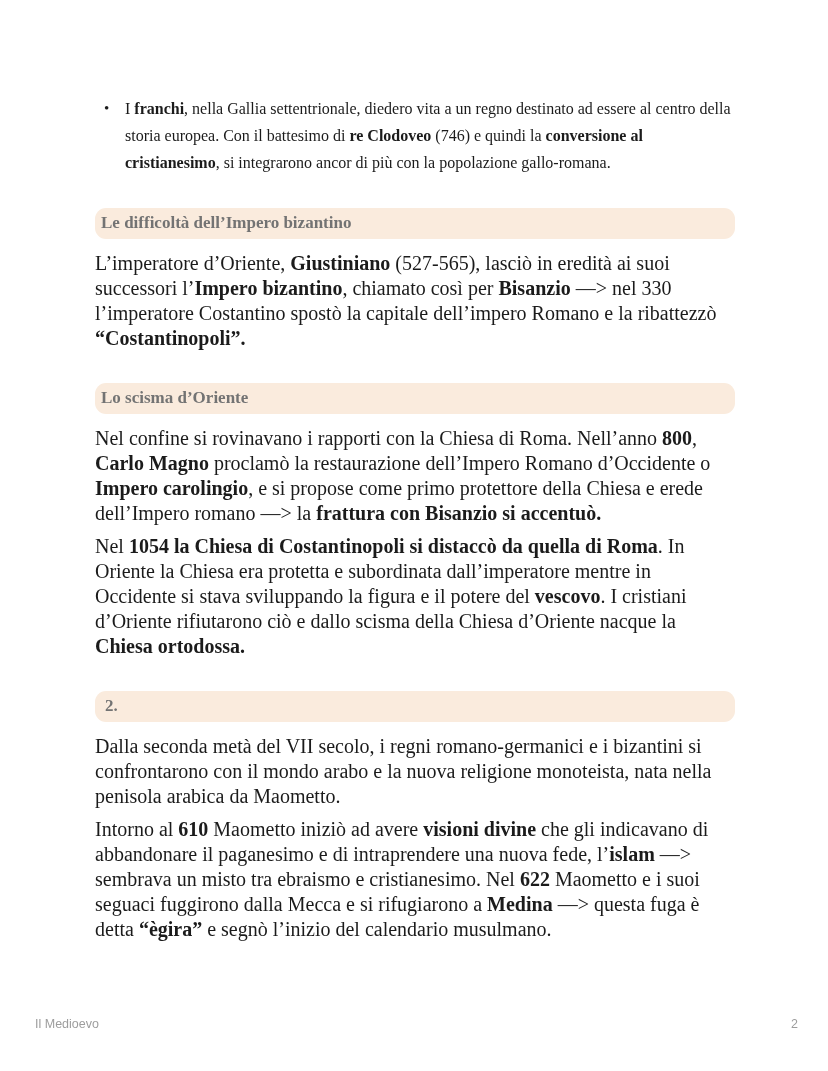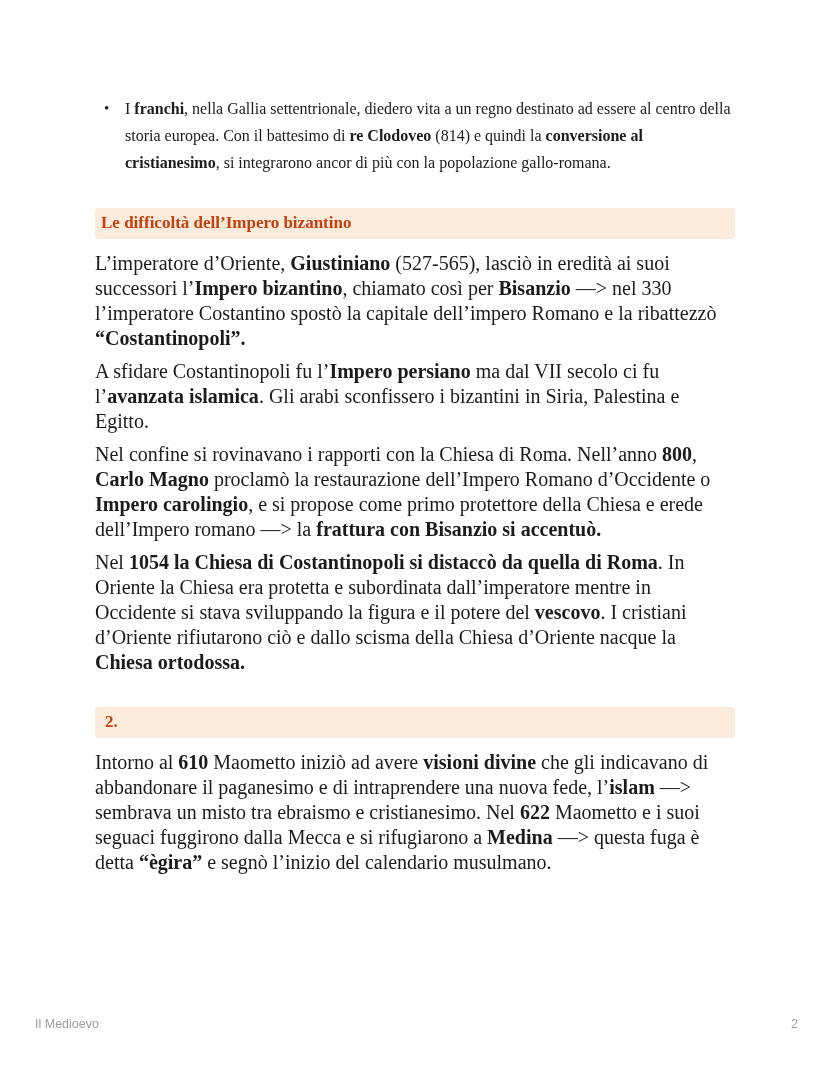--- a/index.html
+++ b/index.html
@@ -29,27 +29,27 @@
     flex: 0 0 30px;
     padding-left: 9px;
     font-size: 15px;
     color: #1b1b1b;
   }
   .bullet-text { flex: 1 1 auto; }
   .heading-band {
     display: flex;
     align-items: baseline;
     background: #faebdd;
-    border-radius: 3px;
+    border-radius: 11px;
     margin: 32px 0 12px 0;
     padding: 4px 8px 6px 6px;
     font-size: 17px;
     font-weight: bold;
     line-height: 21px;
-    color: #c2410c;
+    color: #737373;
   }
   .heading-number {
     margin-left: 4px;
     margin-right: 12px;
     font-weight: bold;
   }
   p.para {
     margin: 0 0 8px 0;
     font-size: 20px;
     line-height: 25px;
@@ -68,31 +68,34 @@
     color: #9d9d9d;
   }
 </style>
 </head>
 <body>
 
 <div class="page">
   <div class="content" id="content">
       <div class="bullet-item">
         <span class="bullet-marker">•</span>
-        <div class="bullet-text"><span>I </span><b>franchi</b><span>, nella Gallia settentrionale, diedero vita a un regno destinato ad essere al centro della storia europea. Con il battesimo di </span><b>re Clodoveo</b><span> (814) e quindi la </span><b>conversione al cristianesimo</b><span>, si integrarono ancor di più con la popolazione gallo-romana.</span></div>
+        <div class="bullet-text"><span>I </span><b>franchi</b><span>, nella Gallia settentrionale, diedero vita a un regno destinato ad essere al centro della storia europea. Con il battesimo di </span><b>re Clodoveo</b><span> (746) e quindi la </span><b>conversione al cristianesimo</b><span>, si integrarono ancor di più con la popolazione gallo-romana.</span></div>
       </div>
       <div class="heading-band">
         <span><b>Le difficoltà dell’Impero bizantino</b></span>
       </div>
       <p class="para"><span>L’imperatore d’Oriente, </span><b>Giustiniano</b><span> (527-565), lasciò in eredità ai suoi successori l’</span><b>Impero bizantino</b><span>, chiamato così per </span><b>Bisanzio</b><span> —&gt; nel 330 l’imperatore Costantino spostò la capitale dell’impero Romano e la ribattezzò </span><b>“Costantinopoli”.</b></p>
-      <p class="para"><span>A sfidare Costantinopoli fu l’</span><b>Impero persiano</b><span> ma dal VII secolo ci fu l’</span><b>avanzata islamica</b><span>. Gli arabi sconfissero i bizantini in Siria, Palestina e Egitto.</span></p>
+      <div class="heading-band">
+        <span><b>Lo scisma d’Oriente</b></span>
+      </div>
       <p class="para"><span>Nel confine si rovinavano i rapporti con la Chiesa di Roma. Nell’anno </span><b>800</b><span>, </span><b>Carlo Magno</b><span> proclamò la restaurazione dell’Impero Romano d’Occidente o </span><b>Impero carolingio</b><span>, e si propose come primo protettore della Chiesa e erede dell’Impero romano —&gt; la </span><b>frattura con Bisanzio si accentuò.</b></p>
       <p class="para"><span>Nel </span><b>1054 la Chiesa di Costantinopoli si distaccò da quella di Roma</b><span>. In Oriente la Chiesa era protetta e subordinata dall’imperatore mentre in Occidente si stava sviluppando la figura e il potere del </span><b>vescovo</b><span>. I cristiani d’Oriente rifiutarono ciò e dallo scisma della Chiesa d’Oriente nacque la </span><b>Chiesa ortodossa.</b></p>
       <div class="heading-band">
         <span class="heading-number">2.</span>
       </div>
+      <p class="para"><span>Dalla seconda metà del VII secolo, i regni romano-germanici e i bizantini si confrontarono con il mondo arabo e la nuova religione monoteista, nata nella penisola arabica da Maometto.</span></p>
       <p class="para"><span>Intorno al </span><b>610</b><span> Maometto iniziò ad avere </span><b>visioni divine</b><span> che gli indicavano di abbandonare il paganesimo e di intraprendere una nuova fede, l’</span><b>islam</b><span> —&gt; sembrava un misto tra ebraismo e cristianesimo. Nel </span><b>622</b><span> Maometto e i suoi seguaci fuggirono dalla Mecca e si rifugiarono a </span><b>Medina</b><span> —&gt; questa fuga è detta </span><b>“ègira”</b><span> e segnò l’inizio del calendario musulmano.</span></p>
     </div>
   <div class="footer">
     <span>Il Medioevo</span>
     <span>2</span>
   </div>
 </div>
 
 </body></html>

